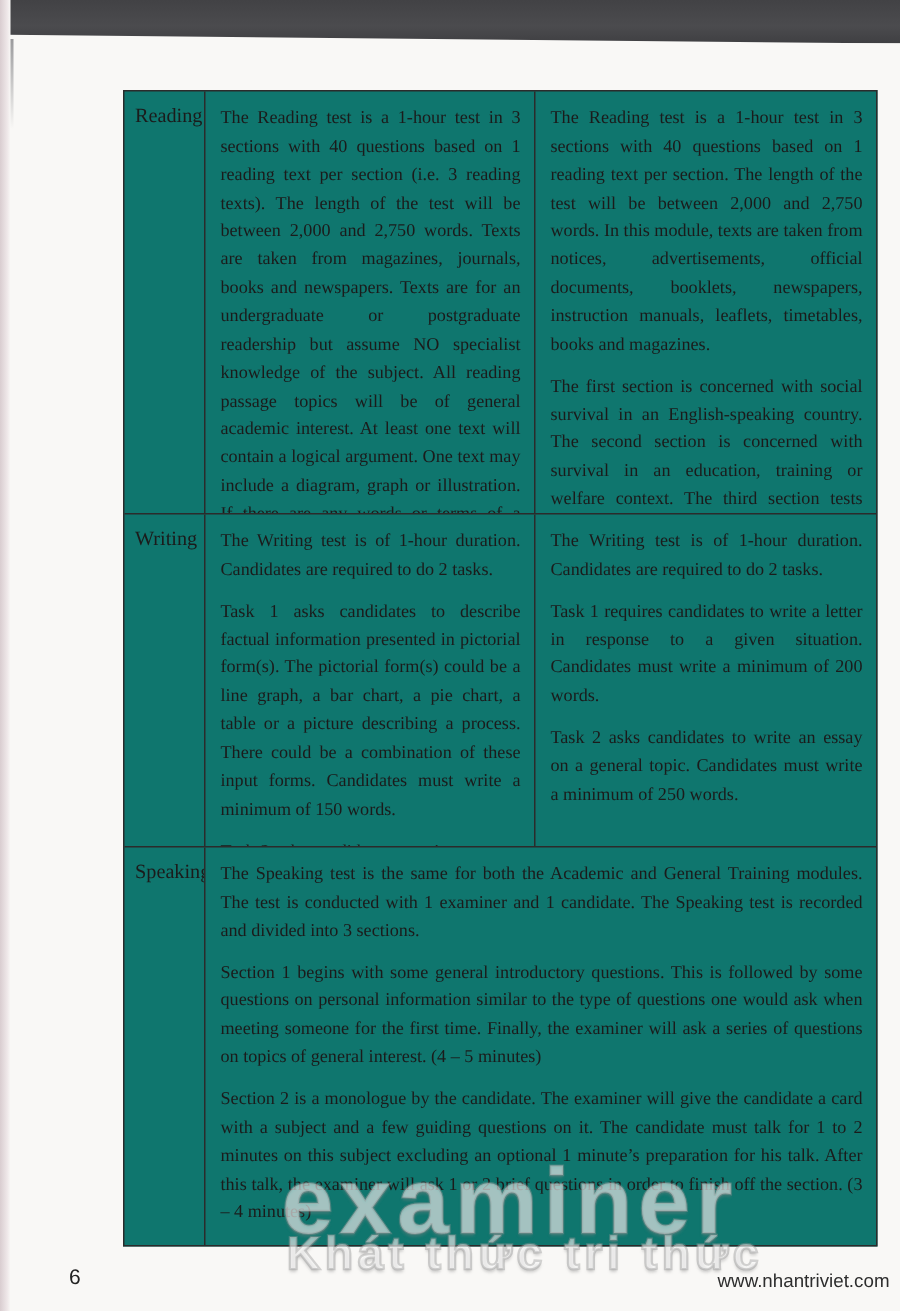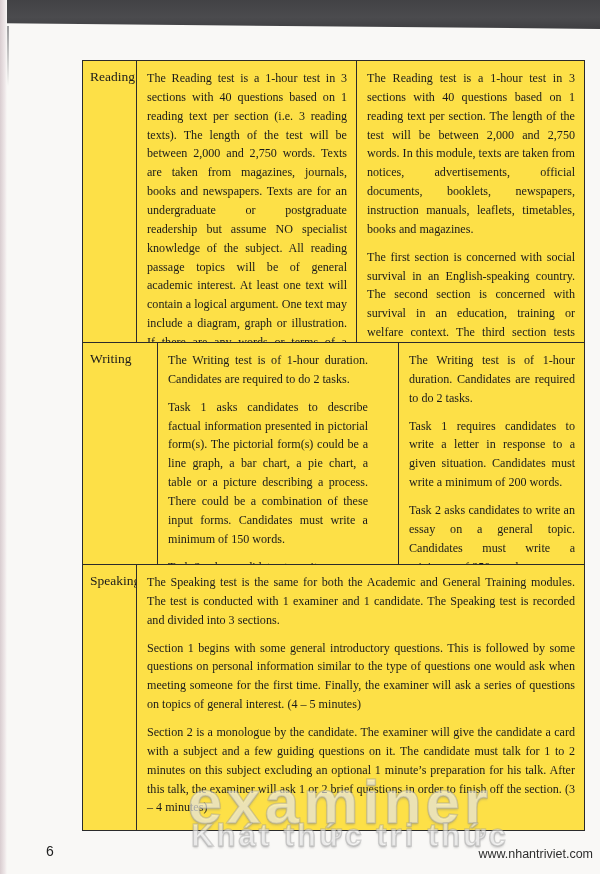--- a/index.html
+++ b/index.html
@@ -20,28 +20,28 @@
     background:linear-gradient(90deg,#d9cdd0 0%,#efe8e9 70%,#f9f8f6 100%);
   }
   .scan-edge-line{
     position:absolute;left:7px;top:26px;width:2px;height:60px;
     background:linear-gradient(180deg,#9a9a9c,rgba(154,154,156,0));
   }
   
   .doc-table{
     position:absolute;left:82px;top:60px;width:501px;
     border:1.4px solid #2b2b2b;
-    background:#fde047;
+    background:#0f766e;
   }
   .t-row{display:grid;}
   .t-row.cols-3{grid-template-columns:53px 220px 1fr;}
   .t-row.cols-2{grid-template-columns:53px 1fr;}
   .t-row + .t-row{border-top:1.2px solid #2b2b2b;}
   .row-reading{height:281px;}
-  .row-writing{height:221px;gap:21px;}
+  .row-writing{height:221px;}
   .row-speaking{height:265px;}
   .cell{overflow:hidden;}
   .cell + .cell{border-left:1.2px solid #2b2b2b;}
   .cell.label{
     padding:8px 3px 0 7px;
     font-size:13.5px;
   }
   .cell.body{padding:8px 9px 0 10px;}
   .cell.body p{
     margin:0 0 9px 0;

